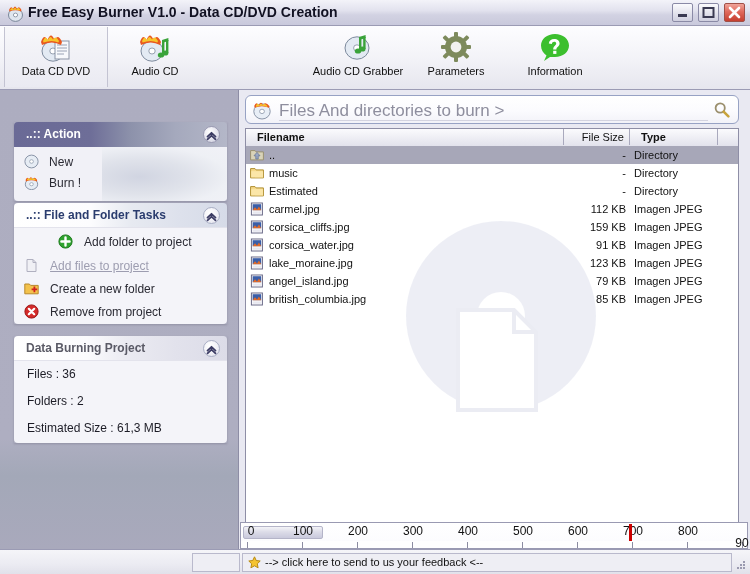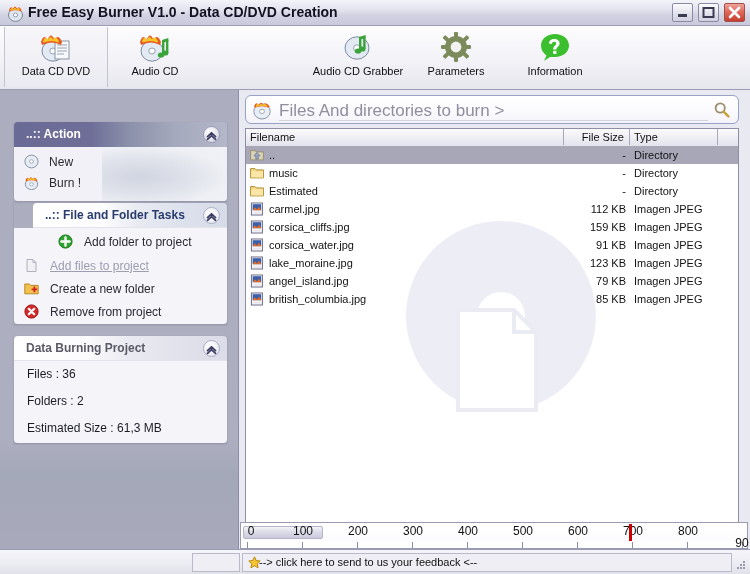--- a/index.html
+++ b/index.html
@@ -107,21 +107,20 @@
     opacity:.95;
   }
   .act-item{position:relative;height:21px;line-height:21px;padding-left:10px;}
   .act-item .aicon{display:inline-block;width:15px;height:15px;vertical-align:-3px;margin-right:7px;}
   .act-item .alabel{font-size:12px;color:#2a2a33;}
 
   
   .panel-tasks .phead{
     background:linear-gradient(to right,#ffffff 0%,#fcfcfe 36%,#e7eaf1 55%,#dde1ec 78%,#d6dbe8 100%);
     border-bottom:1px solid #e3e3ec;
-    margin-left:19px;
   }
   .panel-tasks .phead .ptitle{color:#2a3c6e;}
   .panel-tasks .chev{
     background:radial-gradient(circle at 38% 32%,#ffffff 0%,#f1f1f7 55%,#dcdce8 100%);
     border:1px solid #a8aec4;
   }
   .panel-tasks .pbody{height:96px;background:#f4f4f9;}
   .task-item{position:relative;height:23px;line-height:23px;padding-left:10px;white-space:nowrap;}
   .task-item .ticon2{display:inline-block;width:15px;height:15px;vertical-align:-3px;margin-right:8px;}
   .task-item .tlabel2{font-size:12px;color:#2a2a33;}
@@ -175,21 +174,21 @@
     background:linear-gradient(to bottom,#fbfbfd 0%,#eeeef4 52%,#e2e2ec 100%);
     border-bottom:1px solid #9f9fb4;
   }
   .lheader .hc{
     position:absolute;top:0;height:16px;line-height:16px;
     box-sizing:border-box;
     border-right:1px solid #a9a9bd;
     font-size:11px;color:#111;
   }
   .lheader .hc .hlab{position:absolute;top:0;line-height:16px;white-space:nowrap;}
-  .lheader .hc.left .hlab{left:4px;}
+  .lheader .hc.left .hlab{left:11px;font-weight:bold;}
   .lheader .hc.right .hlab{right:5px;}
 
   .lbody{position:absolute;left:0;top:17px;right:0;bottom:0;overflow:hidden;}
   .watermark{
     position:absolute;left:130px;top:50px;width:250px;height:250px;
     opacity:.13;pointer-events:none;
   }
   .row{position:relative;height:18px;line-height:18px;white-space:nowrap;}
   .row.sel{background:#a7a7b8;}
   .row .ricon{position:absolute;left:4px;top:2px;width:14px;height:14px;}
@@ -668,21 +667,21 @@
   <div class="statusbar">
     <div class="sb-cell" style="left:192px;width:48px;">
       <span class="sctext"></span>
     </div>
     <div class="sb-cell" style="left:242px;width:490px;">
       <span class="scico">
         <svg width="13" height="13" viewBox="0 0 13 13">
           <path d="M6.5 0.8 L8.2 4.5 L12.2 5 L9.3 7.8 L10.1 11.8 L6.5 9.8 L2.9 11.8 L3.7 7.8 L0.8 5 L4.8 4.5 Z" fill="#f5c430" stroke="#b88a12" stroke-width="1"></path>
         </svg>
       </span>
-      <span class="sctext" style="left:16px;">--&gt; click here to send to us your feedback &lt;--</span>
+      <span class="sctext" style="left:22px;">--&gt; click here to send to us your feedback &lt;--</span>
     </div>
     <span class="grip">
       <svg width="12" height="12" viewBox="0 0 12 12">
         <g fill="#9a9ab0">
           <rect x="8" y="2" width="2" height="2"></rect>
           <rect x="5" y="5" width="2" height="2"></rect>
             <rect x="8" y="5" width="2" height="2"></rect>
           <rect x="2" y="8" width="2" height="2"></rect>
             <rect x="5" y="8" width="2" height="2"></rect>
             <rect x="8" y="8" width="2" height="2"></rect>

